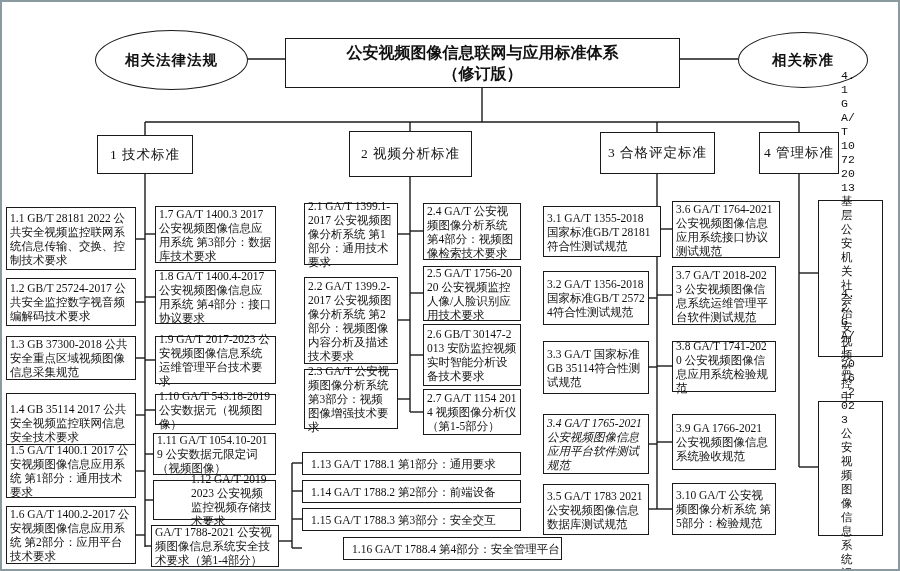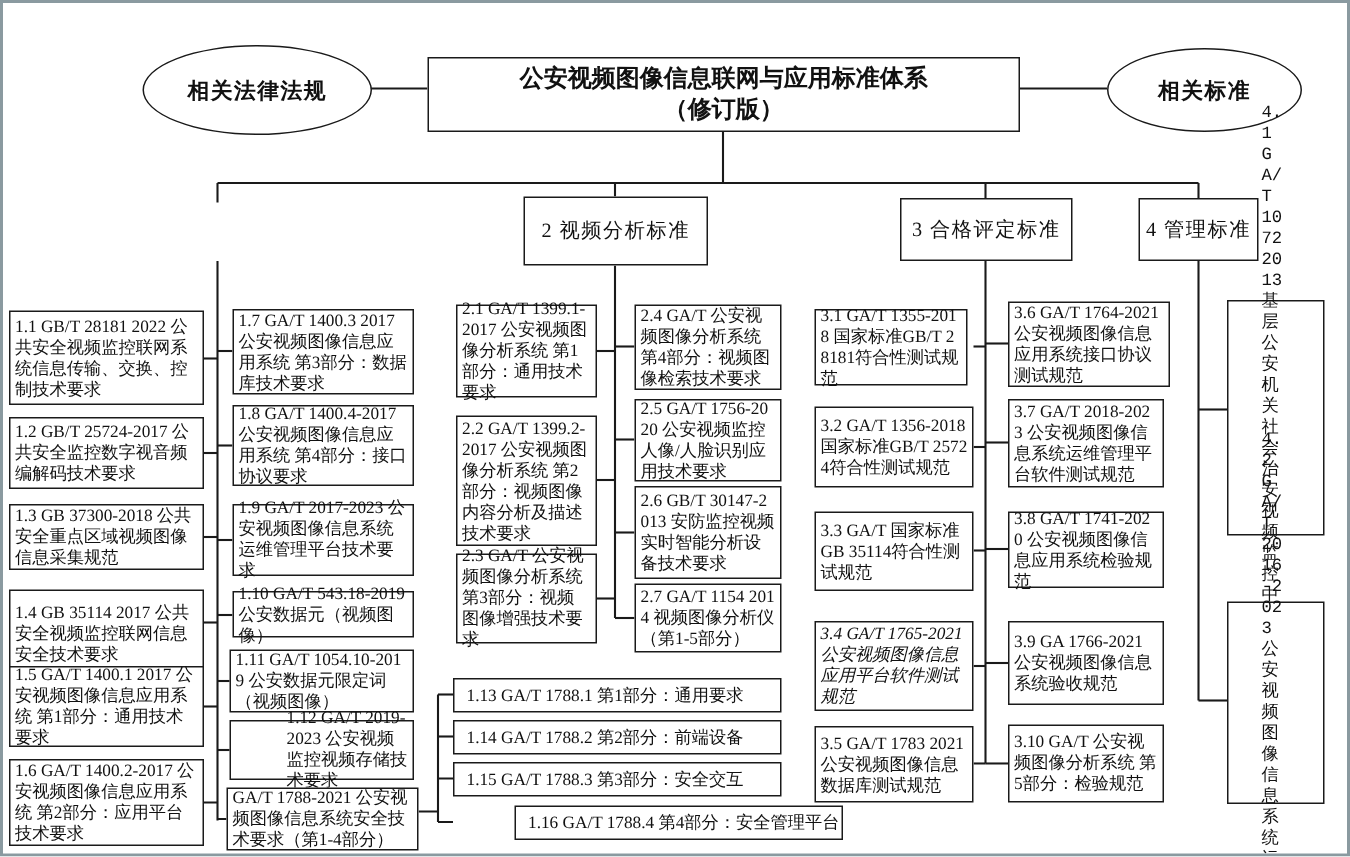--- a/index.html
+++ b/index.html
@@ -106,20 +106,21 @@
 
   <div id="title-box">
     <div>公安视频图像信息联网与应用标准体系</div>
     <div>（修订版）</div>
   </div>
 
   <div class="ellipse" style="left:736px;top:30px;width:130px;height:56px;">
     <span>相关标准</span>
   </div>
 
+  <div class="branch" style="left:95px;top:133px;width:96px;height:39px;">1 技术标准</div>
   <div class="branch" style="left:347px;top:129px;width:123px;height:46px;">2 视频分析标准</div>
   <div class="branch" style="left:598px;top:130px;width:115px;height:42px;">3 合格评定标准</div>
   <div class="branch" style="left:757px;top:130px;width:80px;height:42px;">4 管理标准</div>
 
   <div class="node" style="left:4px;top:205px;width:130px;height:63px;">
       <span class="txt">1.1 GB/T 28181 2022 公共安全视频监控联网系统信息传输、交换、控制技术要求</span>
     </div>
   <div class="node" style="left:4px;top:276px;width:130px;height:48px;">
       <span class="txt">1.2 GB/T 25724-2017 公共安全监控数字视音频编解码技术要求</span>
     </div>
@@ -187,21 +188,21 @@
   <div class="node row" style="left:300px;top:478px;width:219px;height:23px;">
       <span class="txt">1.14 GA/T 1788.2 第2部分：前端设备</span>
     </div>
   <div class="node row" style="left:300px;top:506px;width:219px;height:23px;">
       <span class="txt">1.15 GA/T 1788.3 第3部分：安全交互</span>
     </div>
   <div class="node row" style="left:300px;top:535px;width:219px;height:23px;margin-left:41px;">
       <span class="txt">1.16 GA/T 1788.4 第4部分：安全管理平台</span>
     </div>
 
-  <div class="node" style="left:541px;top:204px;width:102px;height:51px;">
+  <div class="node" style="left:541px;top:204px;width:118px;height:51px;">
       <span class="txt">3.1 GA/T 1355-2018 国家标准GB/T 28181符合性测试规范</span>
     </div>
   <div class="node" style="left:541px;top:269px;width:106px;height:54px;">
       <span class="txt">3.2 GA/T 1356-2018 国家标准GB/T 25724符合性测试规范</span>
     </div>
   <div class="node" style="left:541px;top:339px;width:106px;height:53px;">
       <span class="txt">3.3 GA/T 国家标准 GB 35114符合性测试规范</span>
     </div>
   <div class="node" style="left:541px;top:412px;width:106px;height:60px;font-style:italic;">
       <span class="txt">3.4 GA/T 1765-2021 公安视频图像信息应用平台软件测试规范</span>

